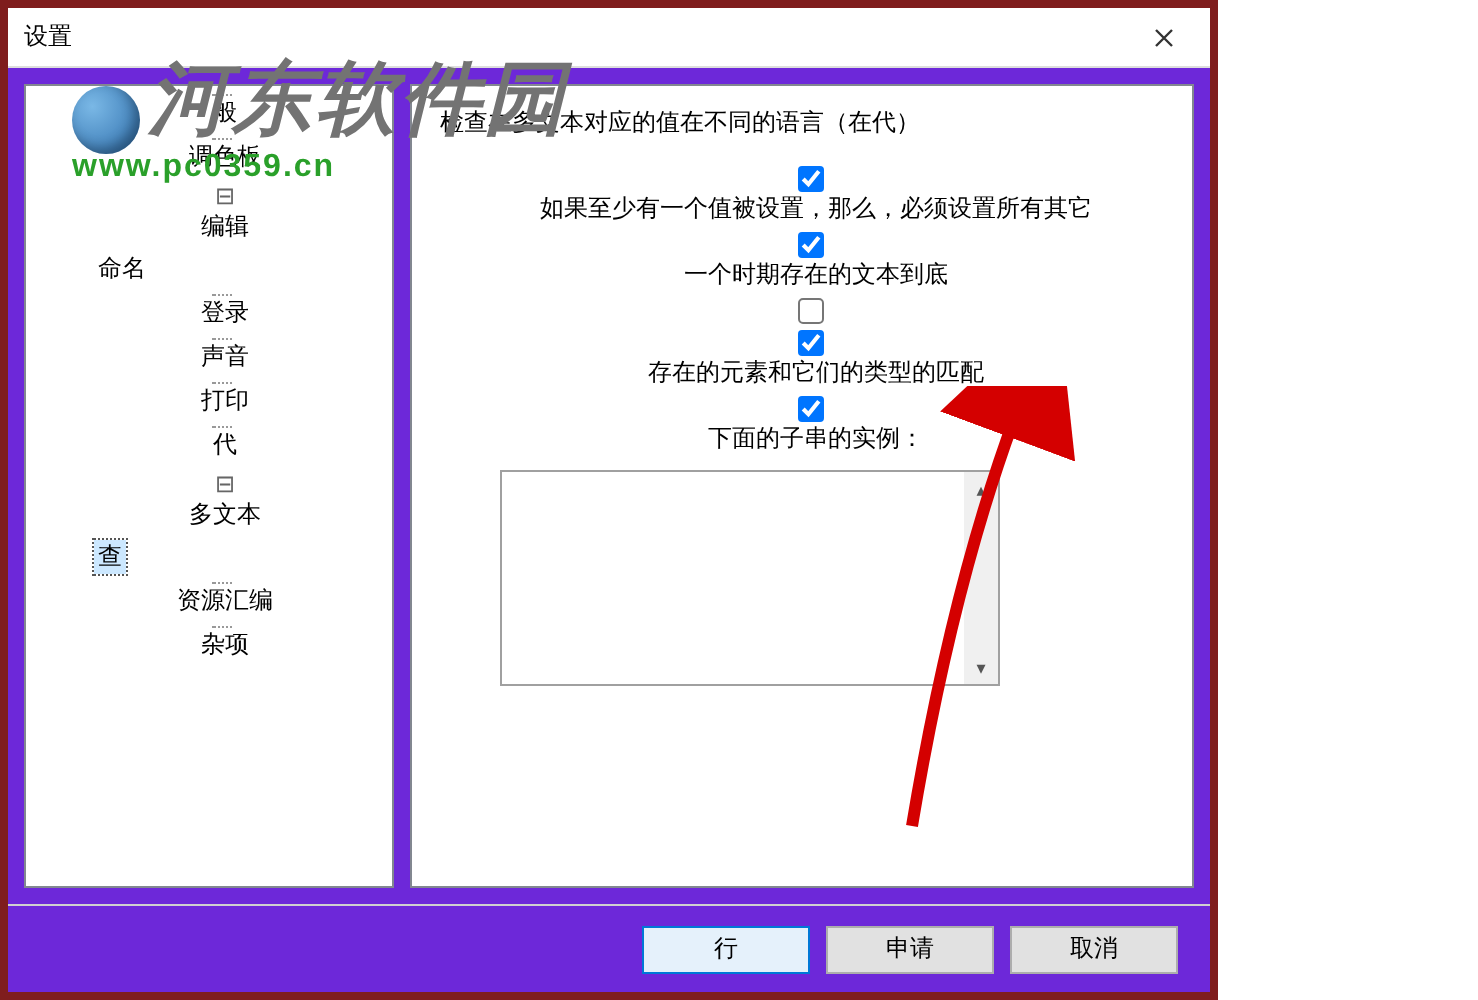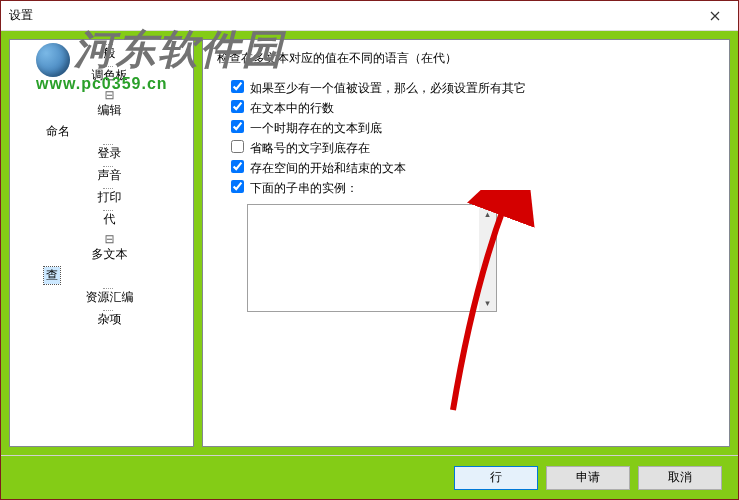--- a/index.html
+++ b/index.html
@@ -1,33 +1,33 @@
 <!DOCTYPE html>
 <html><head>
 <meta charset="utf-8">
 <style>
 * { box-sizing: border-box; margin: 0; padding: 0; font-family: "Microsoft YaHei", sans-serif; font-size: 12px; }
 body { background: #fff; width: 739px; height: 500px; position: relative; overflow: hidden; }
-.window { width: 739px; height: 500px; border: 1px solid #7f1d1d; background: #84cc16; display: flex; flex-direction: column; }
+.window { width: 609px; height: 500px; border: 4px solid #7f1d1d; background: #6d28d9; display: flex; flex-direction: column; }
 .titlebar { height: 30px; background: #fff; display: flex; align-items: center; padding: 0 0 0 8px; border-bottom: 1px solid #ddd; }
 .titlebar .title { flex: 1; font-size: 12px; color: #000; }
 .titlebar .close { width: 46px; height: 30px; display: flex; align-items: center; justify-content: center; cursor: pointer; }
 .titlebar .close svg { width: 10px; height: 10px; }
 .body { flex: 1; display: flex; flex-direction: column; }
 .main { flex: 1; display: flex; padding: 8px; gap: 8px; }
 .sidebar { width: 185px; background: #fff; border: 1px solid #828790; overflow: auto; padding: 2px 0; }
 .tree-item { padding: 2px 4px; white-space: nowrap; cursor: pointer; display: flex; align-items: center; }
 .tree-item.lv1 { padding-left: 20px; flex-direction: column; }
 .tree-item.lv2 { padding-left: 20px; }
 .tree-item .tw { width: 14px; display: inline-block; color: #666; text-align: center; }
 .tree-item.selected .label { background: #cce8ff; outline: 1px dotted #555; padding: 0 2px; }
 .tree-item .label { padding: 0 2px; }
 .content { flex: 1; background: #fff; border: 1px solid #828790; padding: 10px 14px; position: relative; display: flex; flex-direction: column; }
 .section-title { margin-bottom: 10px; color: #000; }
-.cb-row { display: flex; align-items: flex-start; margin: 3px 0 3px 14px; }
+.cb-row { display: flex; align-items: center; margin: 3px 0 3px 14px; flex-direction: column; }
 .cb-row input { margin-right: 6px; width: 13px; height: 13px; }
 .textarea-wrap { margin: 4px 0 0 30px; width: 250px; height: 108px; border: 1px solid #a0a0a0; background: #fff; position: relative; }
 .textarea-wrap .scrollbar { position: absolute; right: 0; top: 0; width: 17px; height: 100%; background: #f0f0f0; display: flex; flex-direction: column; }
 .scrollbar .sbtn { height: 17px; display: flex; align-items: center; justify-content: center; color: #555; font-size: 9px;}
 .scrollbar .track { flex: 1; }
 .footer { height: 44px; display: flex; align-items: center; justify-content: flex-end; gap: 8px; padding: 0 16px; border-top: 1px solid #d0d0d0; }
 .btn { min-width: 84px; height: 24px; background: #e1e1e1; border: 1px solid #adadad; cursor: pointer; padding: 0 12px; }
 .btn.primary { background: #e5f1fb; border-color: #0078d7; }
 .watermark { position: absolute; top: 22px; left: 36px; pointer-events: none; z-index: 50; }
 .watermark .wm-text { font-size: 40px; font-weight: bold; color: #737373; letter-spacing: 2px; font-style: italic; font-family: "SimHei","Microsoft YaHei"; text-align: right; }
@@ -101,33 +101,28 @@
         </div>
       <div class="content">
         <div class="section-title">检查在多文本对应的值在不同的语言（在代）</div>
         <div id="cblist">
             <label class="cb-row">
               <input type="checkbox" checked="" style="">
               <span>如果至少有一个值被设置，那么，必须设置所有其它</span>
             </label>
             <label class="cb-row">
               <input type="checkbox" checked="" style="">
-              <span>在文本中的行数</span>
-            </label>
-            <label class="cb-row">
-              <input type="checkbox" checked="" style="">
               <span>一个时期存在的文本到底</span>
             </label>
             <label class="cb-row">
               <input type="checkbox" style="">
-              <span>省略号的文字到底存在</span>
             </label>
             <label class="cb-row">
               <input type="checkbox" checked="" style="">
-              <span>存在空间的开始和结束的文本</span>
+              <span>存在的元素和它们的类型的匹配</span>
             </label>
             <label class="cb-row">
               <input type="checkbox" checked="" style="">
               <span>下面的子串的实例：</span>
             </label>
           </div>
         <div class="textarea-wrap">
           <div class="scrollbar">
             <div class="sbtn">▴</div>
             <div class="track"></div>

